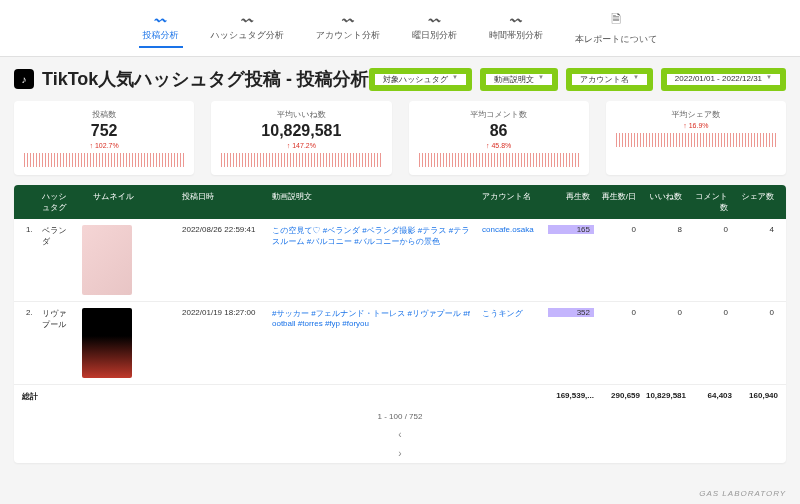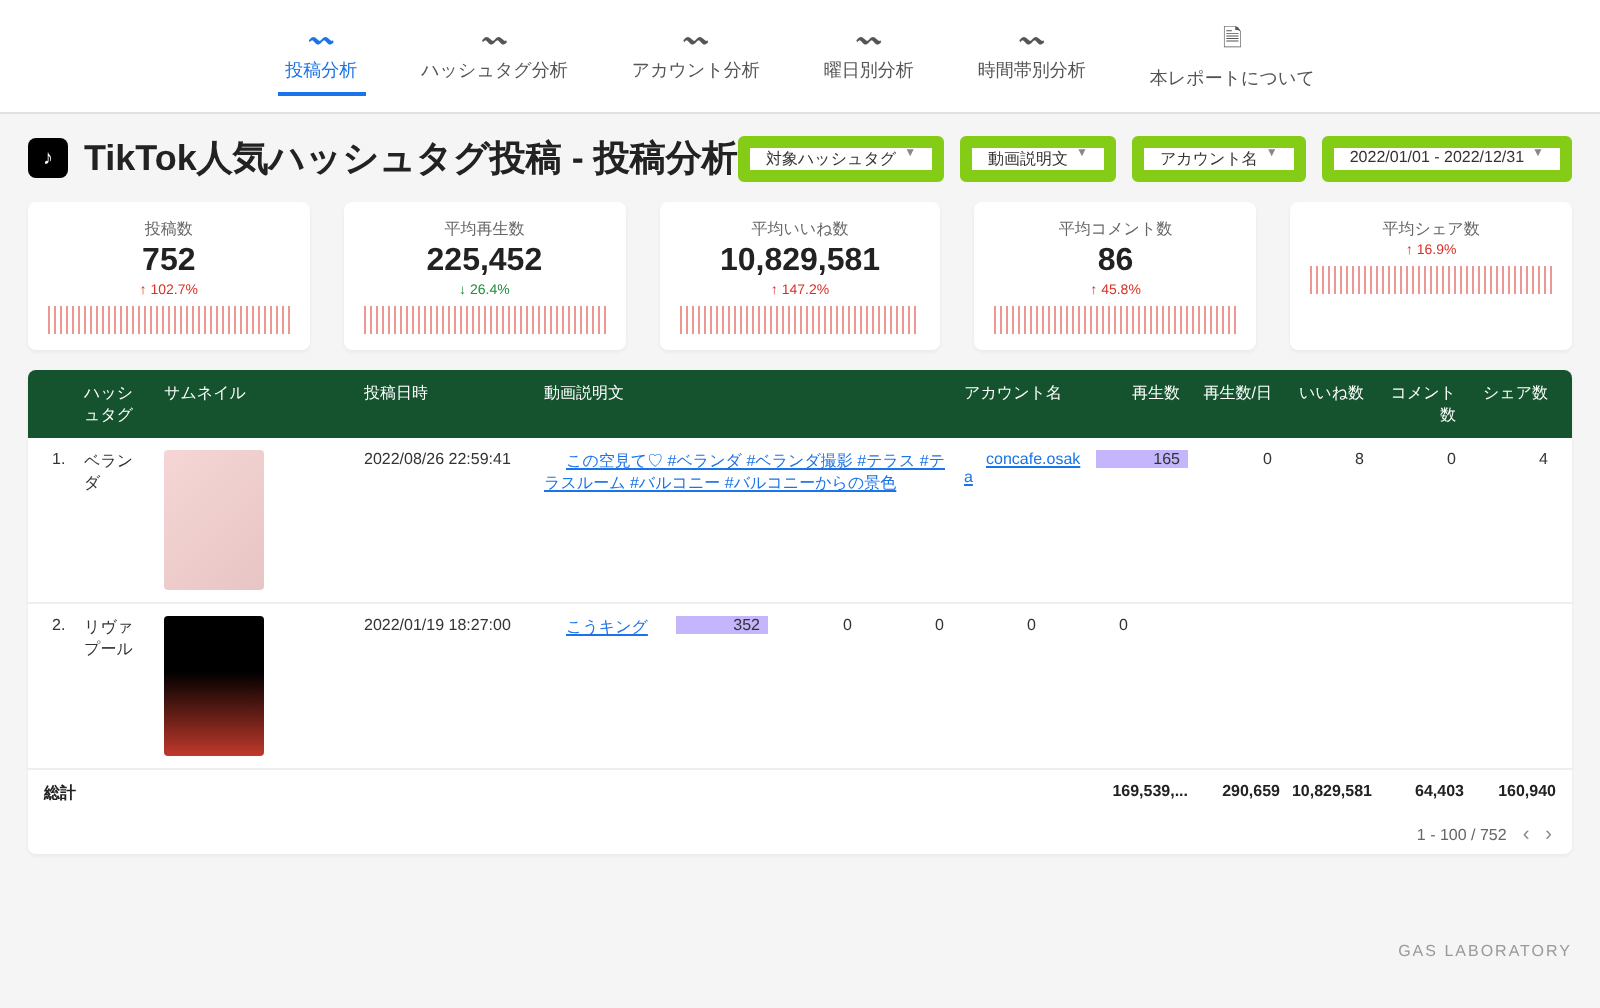--- a/index.html
+++ b/index.html
@@ -26,39 +26,39 @@
 .kpi-delta { font-size: 7px; margin-top: 2px; }
 .kpi-delta.up { color: #d93025; }
 .kpi-delta.down { color: #1e8e3e; }
 .spark { height: 14px; margin-top: 4px; background: repeating-linear-gradient(90deg, #d93025 0 1px, transparent 1px 3px); opacity: 0.5; }
 
 .table-wrap { background: #fff; border-radius: 4px; overflow: hidden; box-shadow: 0 1px 2px rgba(0,0,0,0.05); }
 .thead { background: #14532d; color: #fff; display: flex; font-size: 8px; padding: 6px 8px; }
 .thead > div, .trow > div { padding: 0 4px; }
 .col-idx { width: 16px; }
 .col-tag { width: 40px; }
-.col-thumb { width: 60px; }
+.col-thumb { width: 60px; text-align: right; }
 .col-date { width: 90px; margin-left: 40px; }
 .col-desc { flex: 1; min-width: 0; }
 .col-acct { width: 70px; }
 .col-num { width: 46px; text-align: right; }
 
 .trow { display: flex; font-size: 8px; padding: 6px 8px; border-bottom: 1px solid #eee; align-items: flex-start; color: #333; }
 .thumb { width: 50px; height: 70px; background: linear-gradient(135deg,#f5d5d5,#e8c5c5); border-radius: 2px; }
 .thumb2 { background: linear-gradient(180deg,#000 40%,#c0392b); }
-.link { color: #1a73e8; text-decoration: underline; word-break: break-all; margin-left: 11px; }
+.link { color: #1a73e8; word-break: break-all; }
 .col-num.hl { background: #c4b5fd; }
 
 .tfoot { display: flex; font-size: 8px; padding: 6px 8px; font-weight: 600; color: #222; }
 .tfoot .lbl { flex: 1; text-align: left; padding-right: 8px; }
 
-.pager { display: flex; justify-content: flex-end; align-items: center; gap: 8px; padding: 4px 10px; font-size: 8px; color: #666; }
+.pager { display: flex; justify-content: flex-end; align-items: center; gap: 8px; padding: 4px 10px; font-size: 8px; color: #666; flex-direction: column; }
 .pager-btn { cursor: pointer; color: #888; font-size: 10px; }
 
-.footer-brand { position: absolute; bottom: 24px; right: 14px; font-size: 8px; color: #999; letter-spacing: 1px; }
+.footer-brand { position: absolute; bottom: 6px; right: 14px; font-size: 8px; color: #999; letter-spacing: 1px; font-style: italic; }
 </style>
 </head>
 <body>
 
 <div class="tabs">
   <div class="tab active">
       <span class="tab-icon">〰</span>
       <span>投稿分析</span>
     </div>
   <div class="tab">
@@ -107,26 +107,20 @@
           <span class="chev">▼</span>
         </div>
     </div>
   </div>
 
   <div class="kpi-row">
     <div class="kpi">
       <div class="kpi-label">投稿数</div>
       <div class="kpi-value">752</div>
       <div class="kpi-delta up"><span>↑</span> <span>102.7%</span></div>
-      <div class="spark"></div>
-    </div>
-    <div class="kpi">
-      <div class="kpi-label">平均再生数</div>
-      <div class="kpi-value">225,452</div>
-      <div class="kpi-delta down"><span>↓</span> <span>26.4%</span></div>
       <div class="spark"></div>
     </div>
     <div class="kpi">
       <div class="kpi-label">平均いいね数</div>
       <div class="kpi-value">10,829,581</div>
       <div class="kpi-delta up"><span>↑</span> <span>147.2%</span></div>
       <div class="spark"></div>
     </div>
     <div class="kpi">
       <div class="kpi-label">平均コメント数</div>
@@ -172,20 +166,21 @@
       <div class="col-num">4</div>
     </div>
 
     <div class="trow">
       <div class="col-idx">2.</div>
       <div class="col-tag">リヴァプール</div>
       <div class="col-thumb">
           <div class="thumb thumb2"></div>
         </div>
       <div class="col-date">2022/01/19 18:27:00</div>
+      <div class="col-desc"><span class="link">#サッカー #フェルナンド・トーレス #リヴァプール #football #torres #fyp #foryou</span></div>
       <div class="col-acct"><span class="link">こうキング</span></div>
       <div class="col-num hl">352</div>
       <div class="col-num">0</div>
       <div class="col-num">0</div>
       <div class="col-num">0</div>
       <div class="col-num">0</div>
     </div>
 
     <div class="tfoot">
       <div class="lbl">総計</div>

